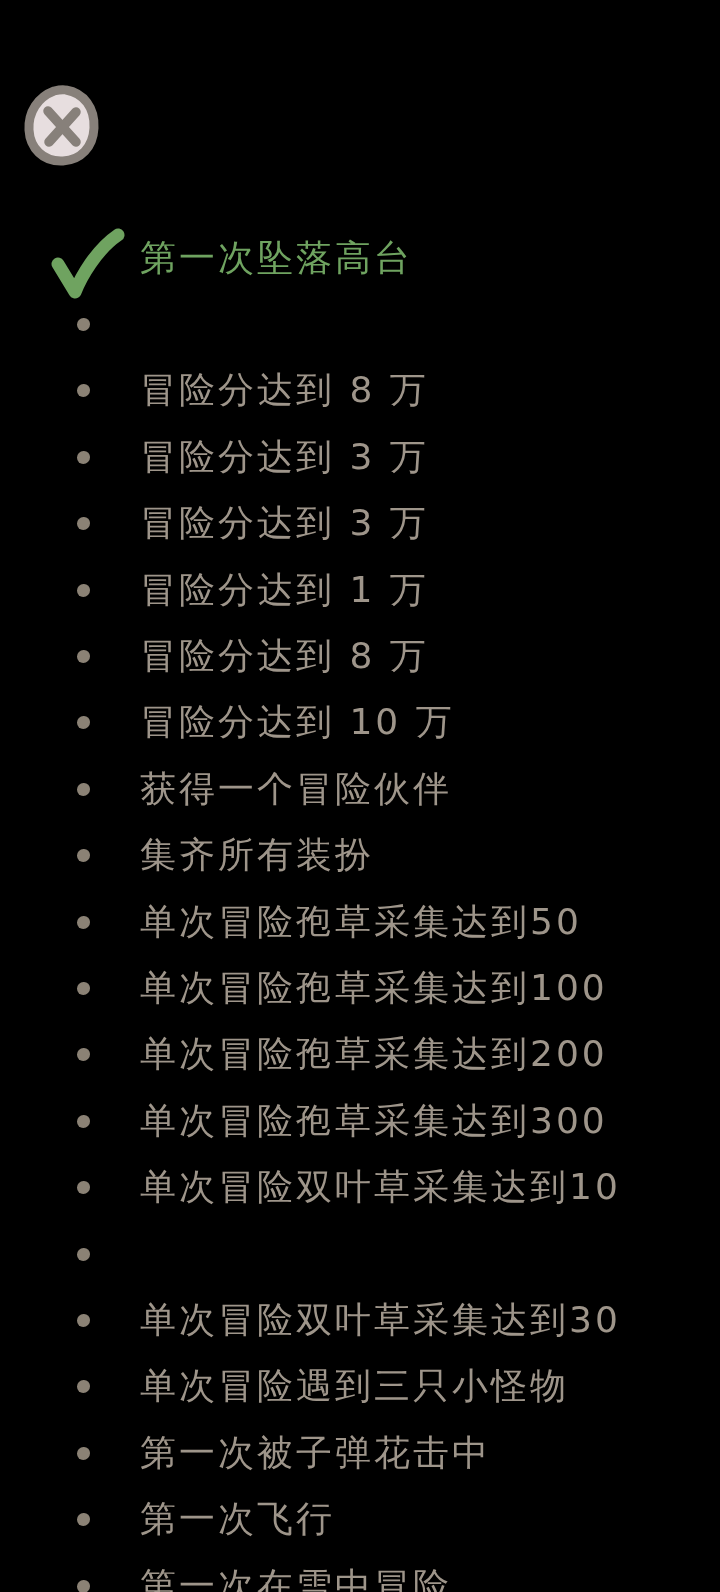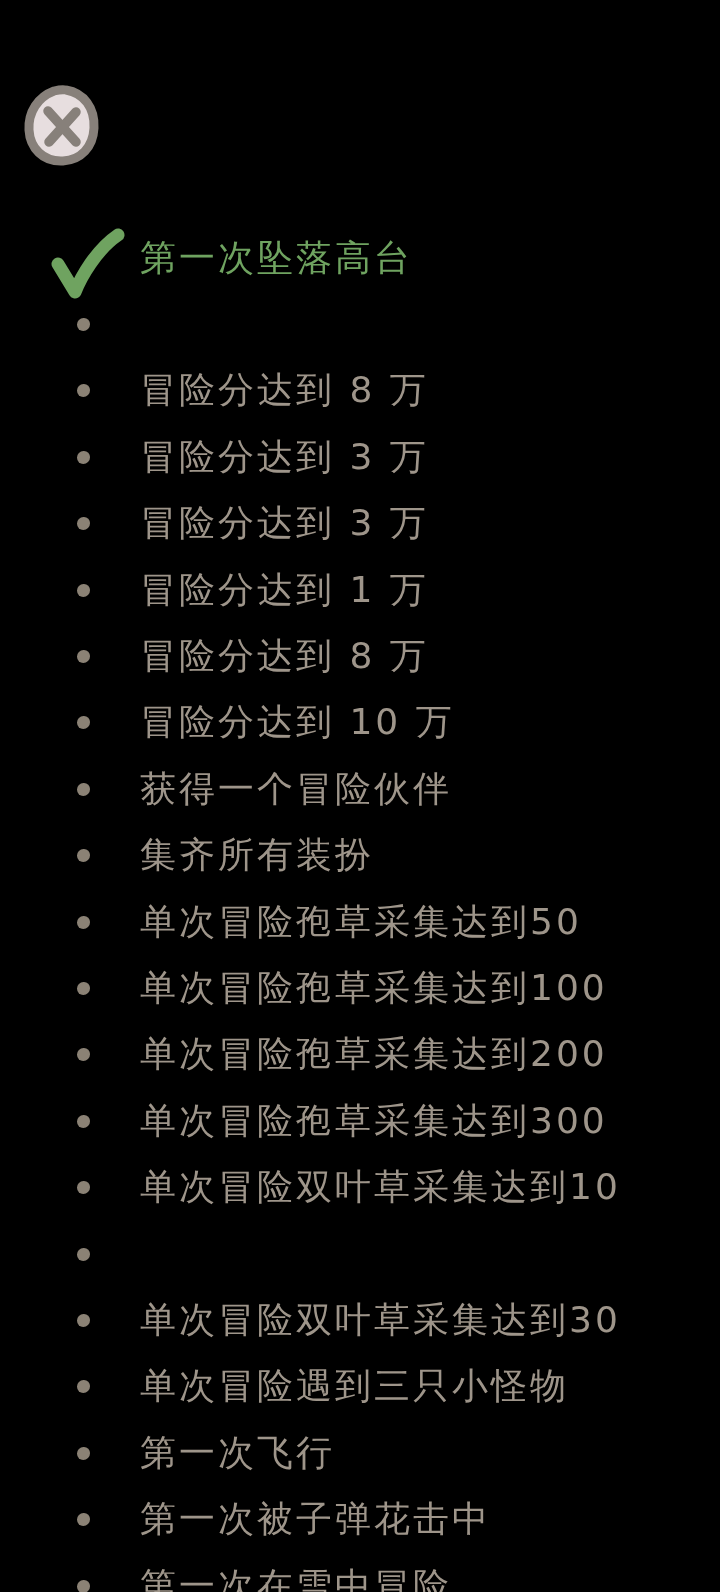--- a/index.html
+++ b/index.html
@@ -237,33 +237,33 @@
       <span class="dot"></span>
     </span>
     <span class="label">单次冒险遇到三只小怪物</span>
   </li>
 
   <li class="row">
     <span class="marker">
 
       <span class="dot"></span>
     </span>
+    <span class="label">第一次被子弹花击中</span>
+  </li>
+
+  <li class="row">
+    <span class="marker">
+
+      <span class="dot"></span>
+    </span>
     <span class="label">第一次飞行</span>
   </li>
 
   <li class="row">
     <span class="marker">
 
       <span class="dot"></span>
     </span>
-    <span class="label">第一次被子弹花击中</span>
-  </li>
-
-  <li class="row">
-    <span class="marker">
-
-      <span class="dot"></span>
-    </span>
     <span class="label">第一次在雪中冒险</span>
   </li>
 </ul>
 
 </div>
 
 </body></html>

